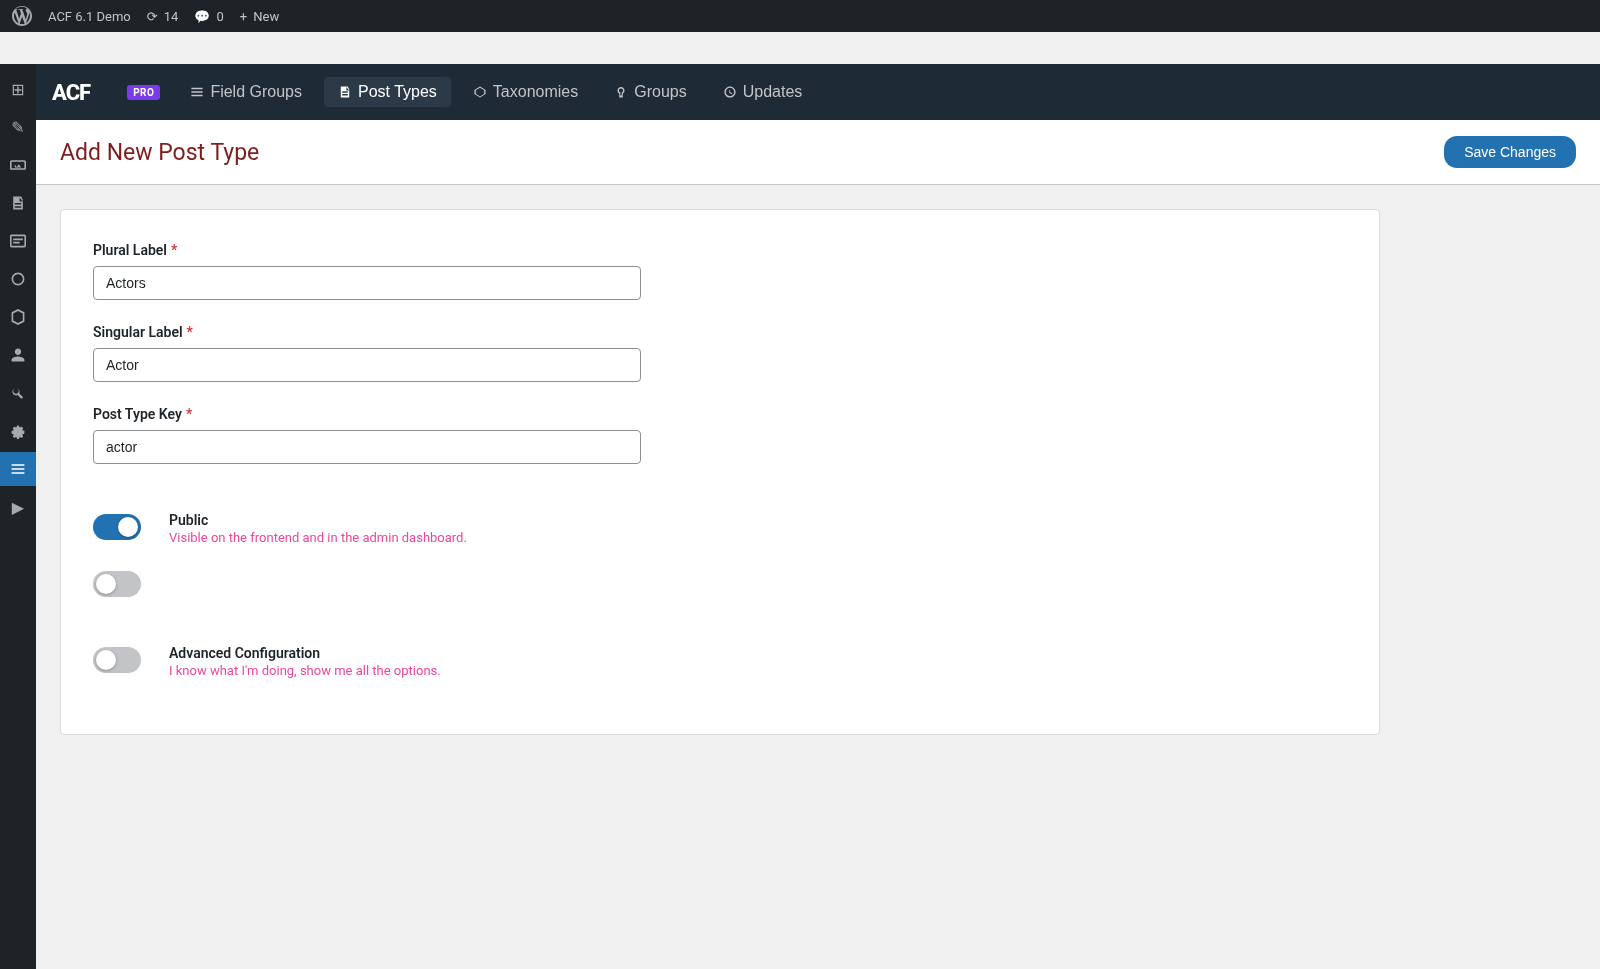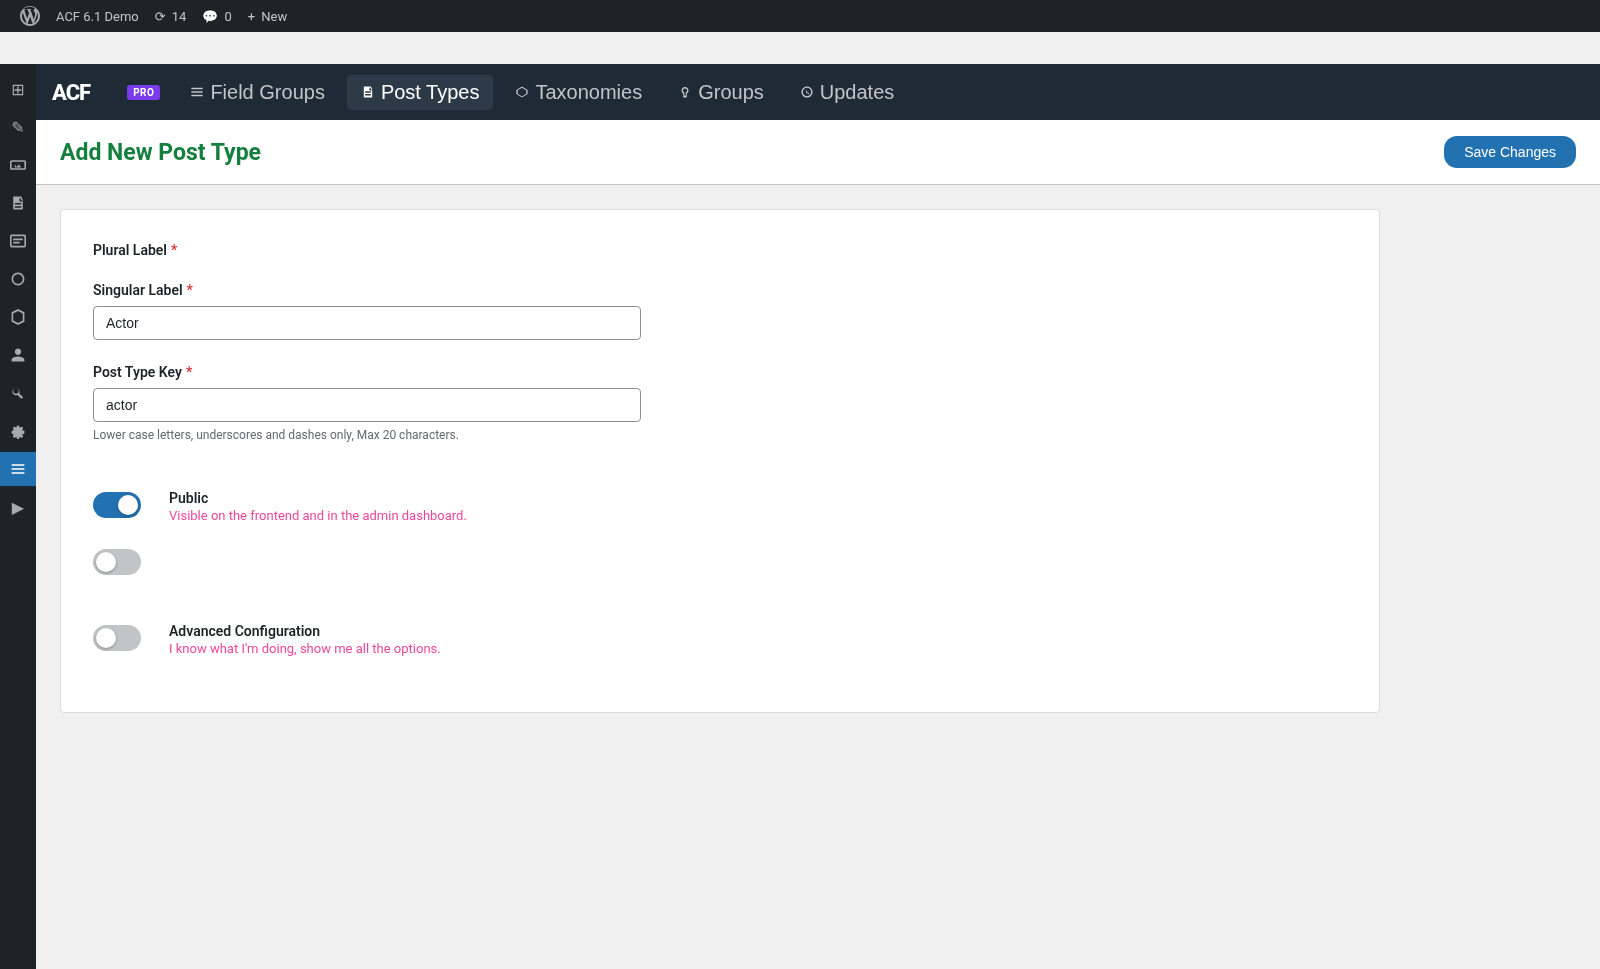--- a/index.html
+++ b/index.html
@@ -2,21 +2,21 @@
 <html><head>
   <meta charset="utf-8">
   <style>
     * { box-sizing: border-box; margin: 0; padding: 0; }
     body { font-family: -apple-system, BlinkMacSystemFont, "Segoe UI", Roboto, sans-serif; background: #f0f0f1; display: flex; height: 100vh; overflow: hidden; }
 
     
     .wp-admin-bar {
       position: fixed; top: 0; left: 0; right: 0; height: 32px;
       background: #1d2327; display: flex; align-items: center;
-      padding: 0 20px; gap: 16px; z-index: 100;
+      padding: 0 12px; gap: 16px; z-index: 100;
     }
     .wp-admin-bar .bar-item {
       display: flex; align-items: center; gap: 6px;
       color: #c3c4c7; font-size: 13px; cursor: pointer;
     }
     .wp-logo { width: 20px; height: 20px; }
 
     
     .wp-sidebar {
       width: 36px; background: #1d2327;
@@ -47,32 +47,32 @@
     }
     .acf-logo-text {
       font-size: 22px; font-weight: 800; color: #fff; letter-spacing: -1px;
     }
     .acf-pro-badge {
       background: #7c3aed; color: #fff; font-size: 10px; font-weight: 700;
       padding: 2px 6px; border-radius: 3px; letter-spacing: 0.5px; margin-left: 29px;
     }
     .acf-nav-item {
       display: flex; align-items: center; gap: 6px; padding: 6px 14px;
-      color: #c3c4c7; font-size: 20px; cursor: pointer; border-radius: 4px;
+      color: #c3c4c7; font-size: 16px; cursor: pointer; border-radius: 4px;
       text-decoration: none; border: none; background: none;
     }
     .acf-nav-item.active { background: #2c3a47; color: #fff; }
 
     
     .page-header {
       background: #fff; padding: 16px 24px; display: flex;
       align-items: center; justify-content: space-between;
       border-bottom: 1px solid #c3c4c7; flex-shrink: 0;
     }
-    .page-title { font-size: 23px; font-weight: 700; color: #15803d; }
+    .page-title { font-size: 23px; font-weight: 400; color: #7f1d1d; }
 
     .save-changes-btn {
       background: #2271b1; color: #fff; border: none; padding: 8px 20px;
       font-size: 14px; border-radius: 13px; cursor: pointer; font-weight: 500;
     }
 
     
     .content-area {
       flex: 1; overflow-y: auto; padding: 24px; background: #f0f0f1;
     }
@@ -242,37 +242,37 @@
     </div>
 
     <div class="content-area">
       <div class="form-card">
 
         <div class="form-group">
           <div class="form-label">
             <span>Plural Label</span>
             <span class="required-star">*</span>
           </div>
+          <input type="text" class="form-input" value="Actors" style="">
         </div>
 
         <div class="form-group">
           <div class="form-label">
             <span>Singular Label</span>
             <span class="required-star">*</span>
           </div>
           <input type="text" class="form-input" value="Actor" style="">
         </div>
 
         <div class="form-group">
           <div class="form-label">
             <span>Post Type Key</span>
             <span class="required-star">*</span>
           </div>
           <input type="text" class="form-input" value="actor" style="">
-          <div class="form-hint">Lower case letters, underscores and dashes only, Max 20 characters.</div>
         </div>
 
         <div style="height: 24px;"></div>
 
         <div class="toggle-row">
           <div class="toggle-switch">
             <div class="toggle-track on">
               <div class="toggle-thumb"></div>
             </div>
           </div>

